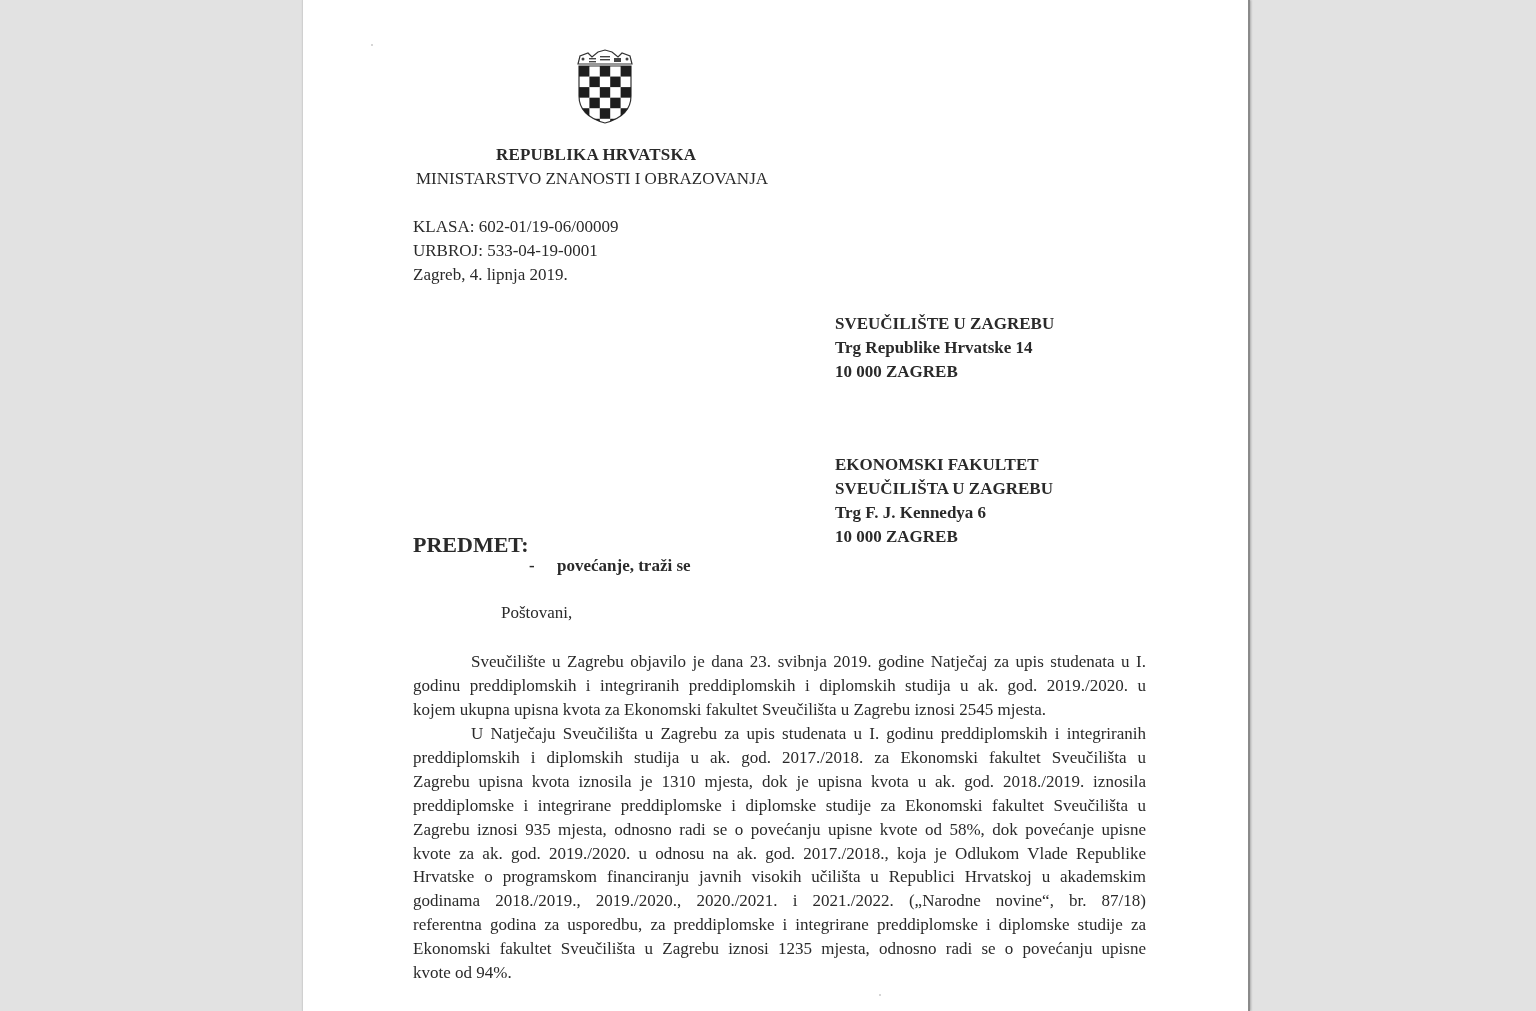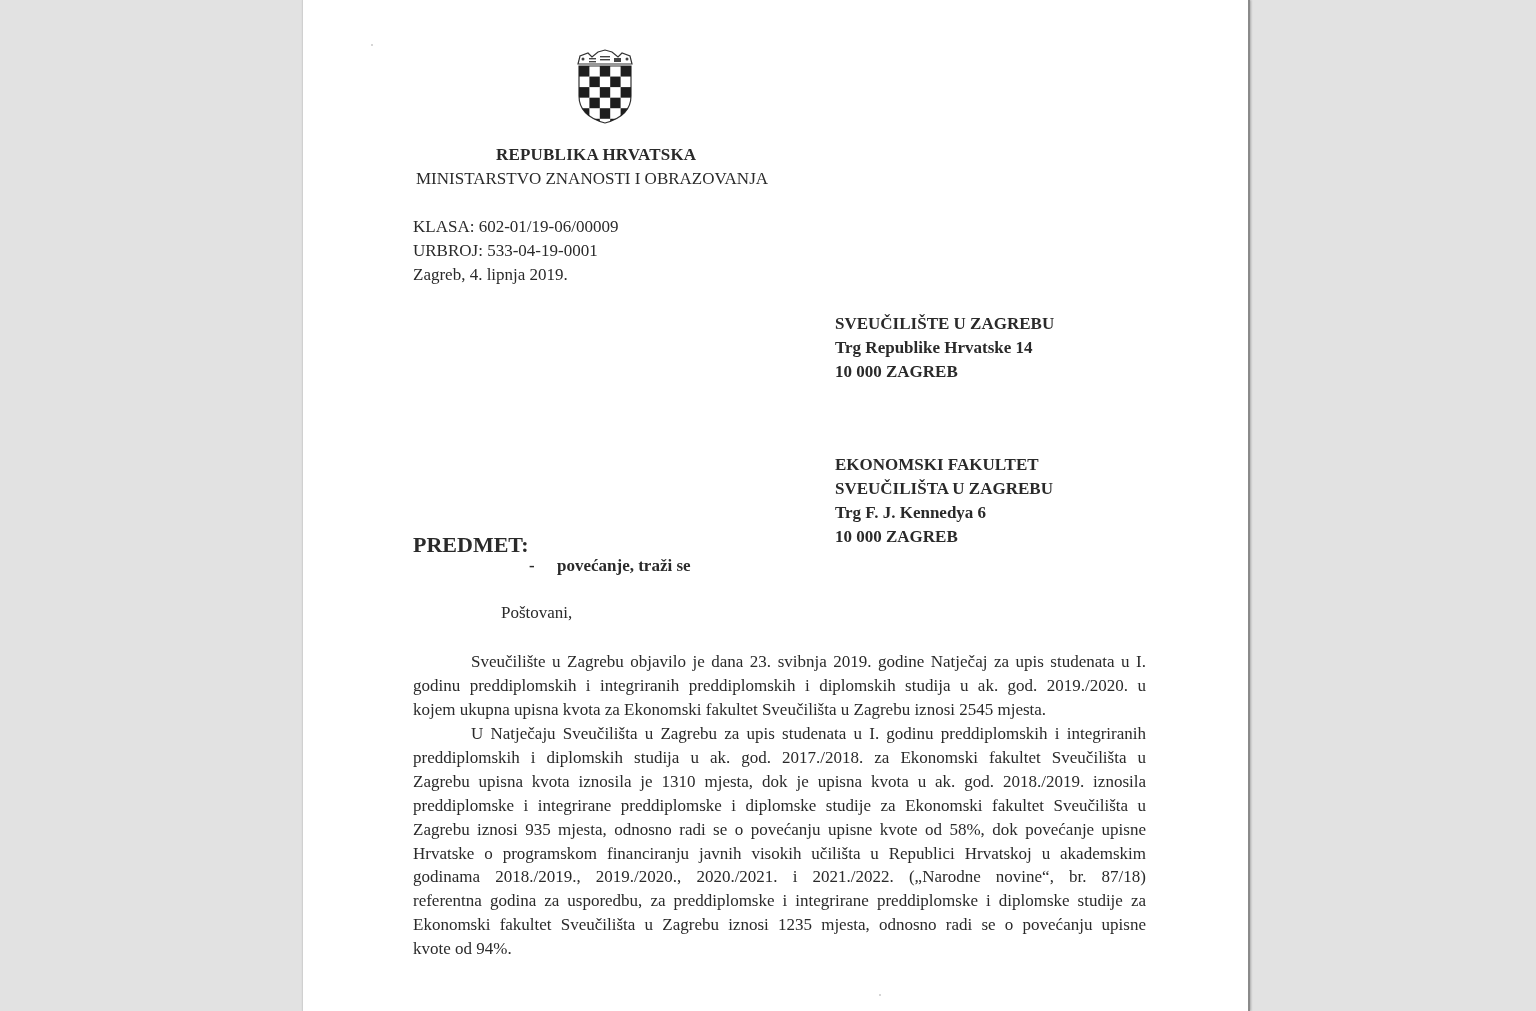--- a/index.html
+++ b/index.html
@@ -178,20 +178,21 @@
       <span class="line">godinu preddiplomskih i integriranih preddiplomskih i diplomskih studija u ak. god. 2019./2020. u</span>
       <span class="line last">kojem ukupna upisna kvota za Ekonomski fakultet Sveučilišta u Zagrebu iznosi 2545 mjesta.</span>
     </div>
 
     <div class="para" style="top:722px;">
       <span class="line indent">U Natječaju Sveučilišta u Zagrebu za upis studenata u I. godinu preddiplomskih i integriranih</span>
       <span class="line">preddiplomskih i diplomskih studija u ak. god. 2017./2018. za Ekonomski fakultet Sveučilišta u</span>
       <span class="line">Zagrebu upisna kvota iznosila je 1310 mjesta, dok je upisna kvota u ak. god. 2018./2019. iznosila</span>
       <span class="line">preddiplomske i integrirane preddiplomske i diplomske studije za Ekonomski fakultet Sveučilišta u</span>
       <span class="line">Zagrebu iznosi 935 mjesta, odnosno radi se o povećanju upisne kvote od 58%, dok povećanje upisne</span>
+      <span class="line">kvote za ak. god. 2019./2020. u odnosu na ak. god. 2017./2018., koja je Odlukom Vlade Republike</span>
       <span class="line">Hrvatske o programskom financiranju javnih visokih učilišta u Republici Hrvatskoj u akademskim</span>
       <span class="line">godinama 2018./2019., 2019./2020., 2020./2021. i 2021./2022. („Narodne novine“, br. 87/18)</span>
       <span class="line">referentna godina za usporedbu, za preddiplomske i integrirane preddiplomske i diplomske studije za</span>
       <span class="line">Ekonomski fakultet Sveučilišta u Zagrebu iznosi 1235 mjesta, odnosno radi se o povećanju upisne</span>
       <span class="line last">kvote od 94%.</span>
     </div>
 
     <div class="speck" style="left:68px; top:44px;"></div>
     <div class="speck" style="left:576px; top:994px;"></div>
   </div>

